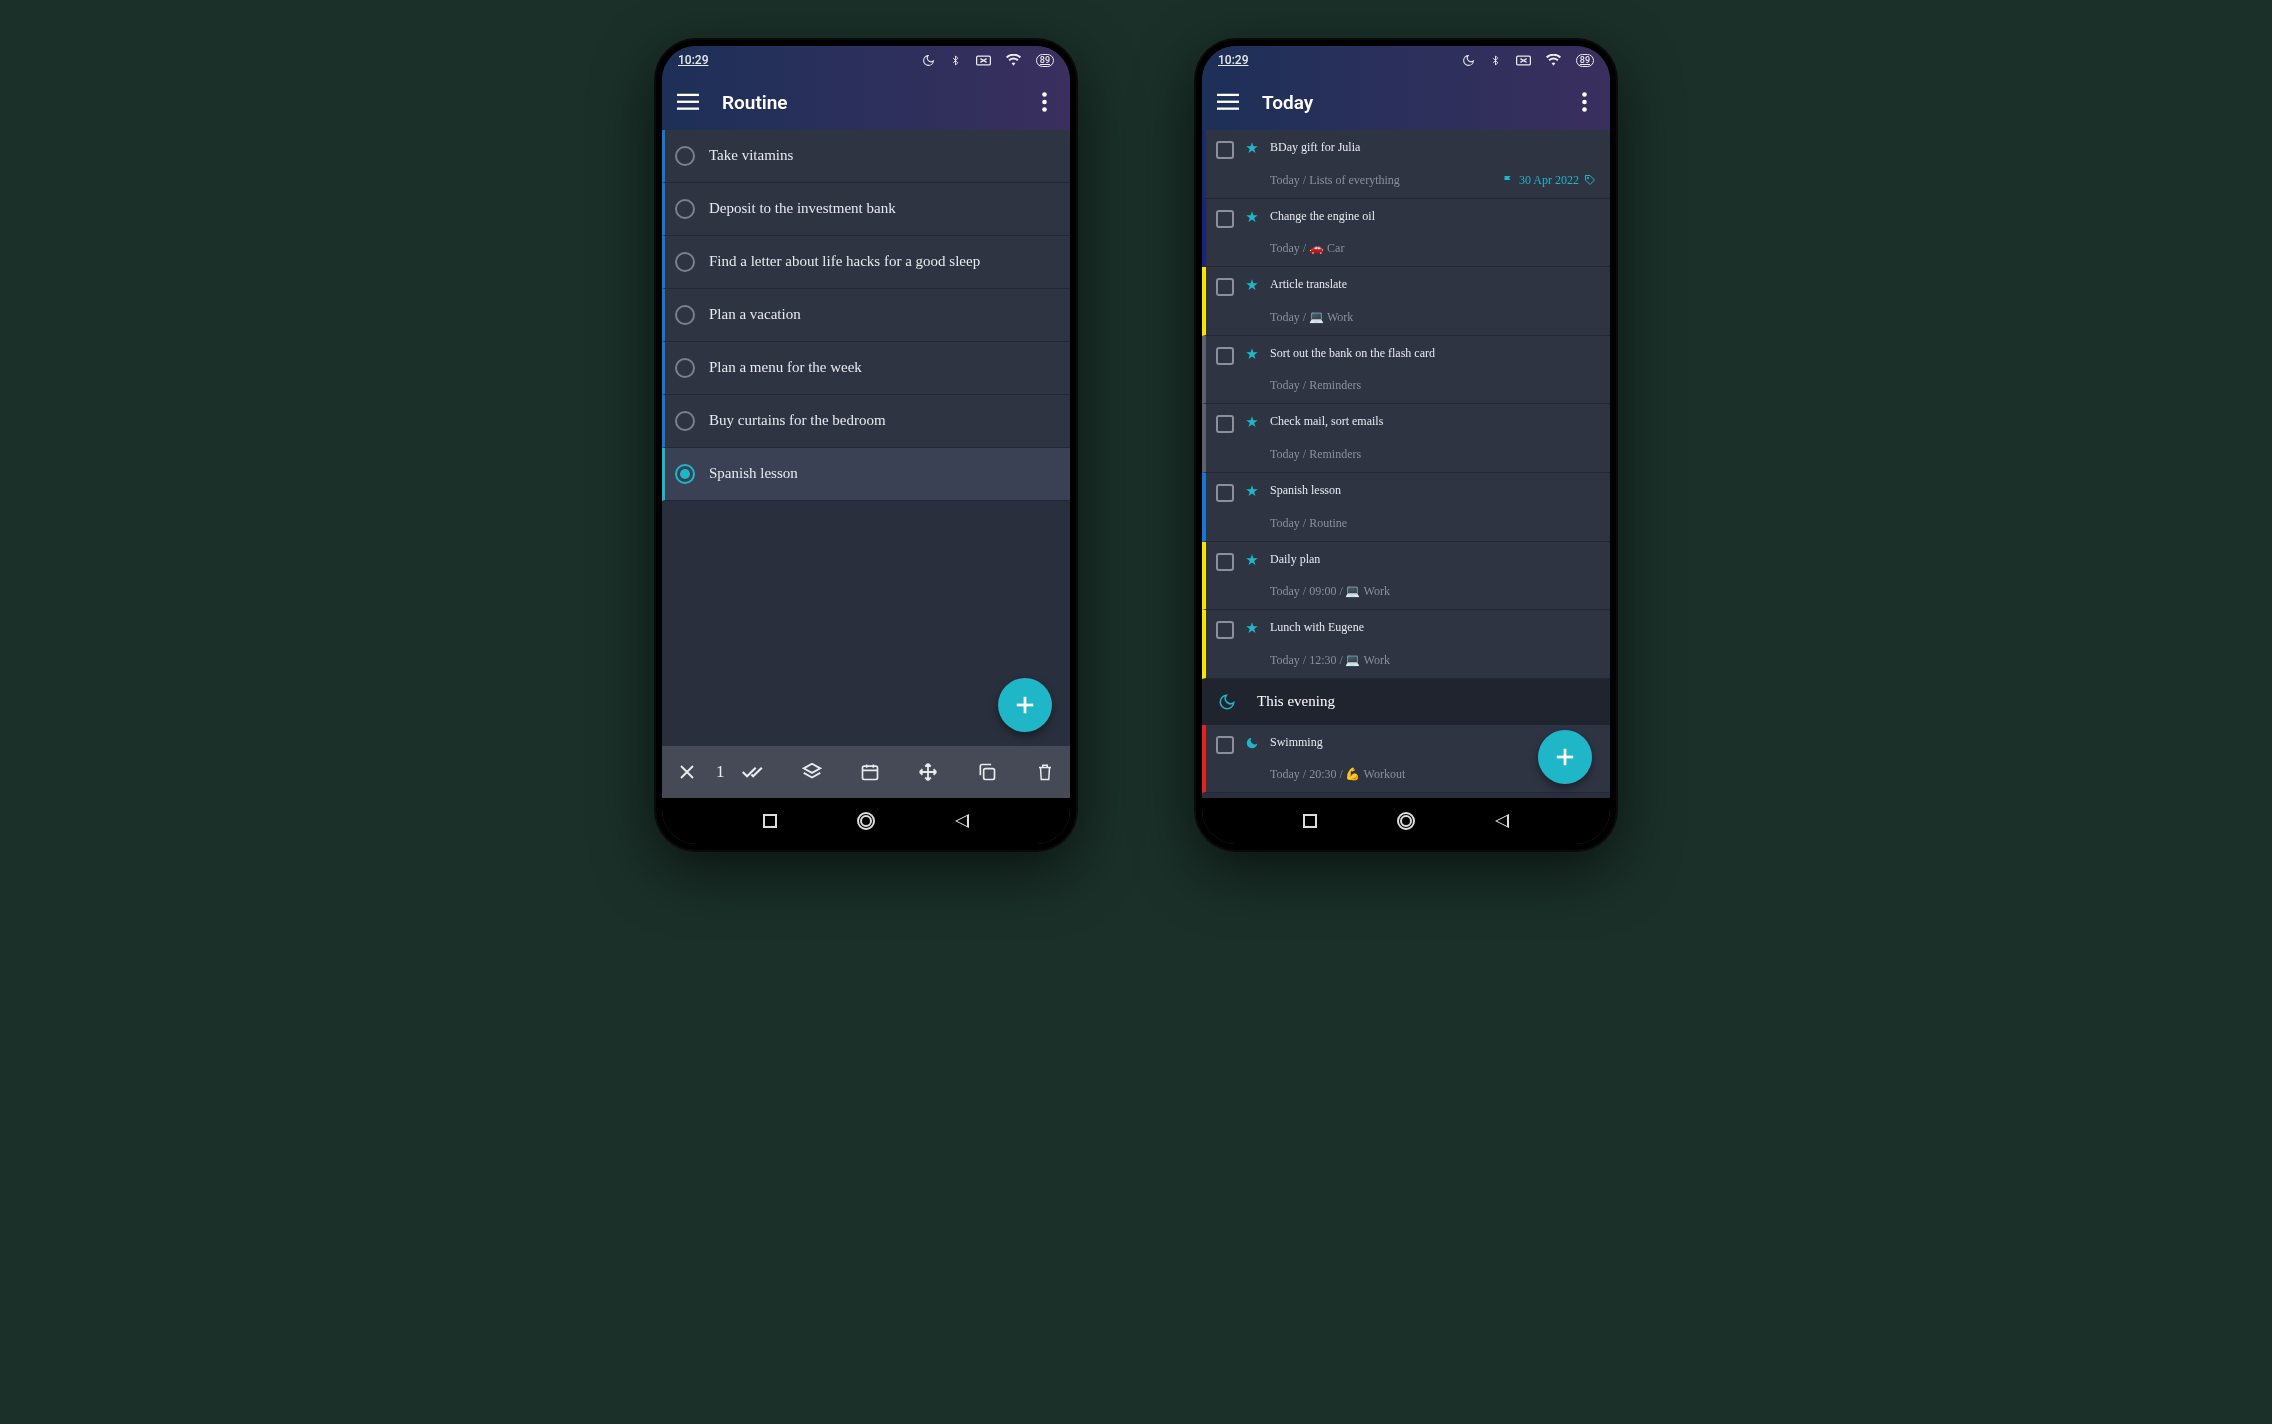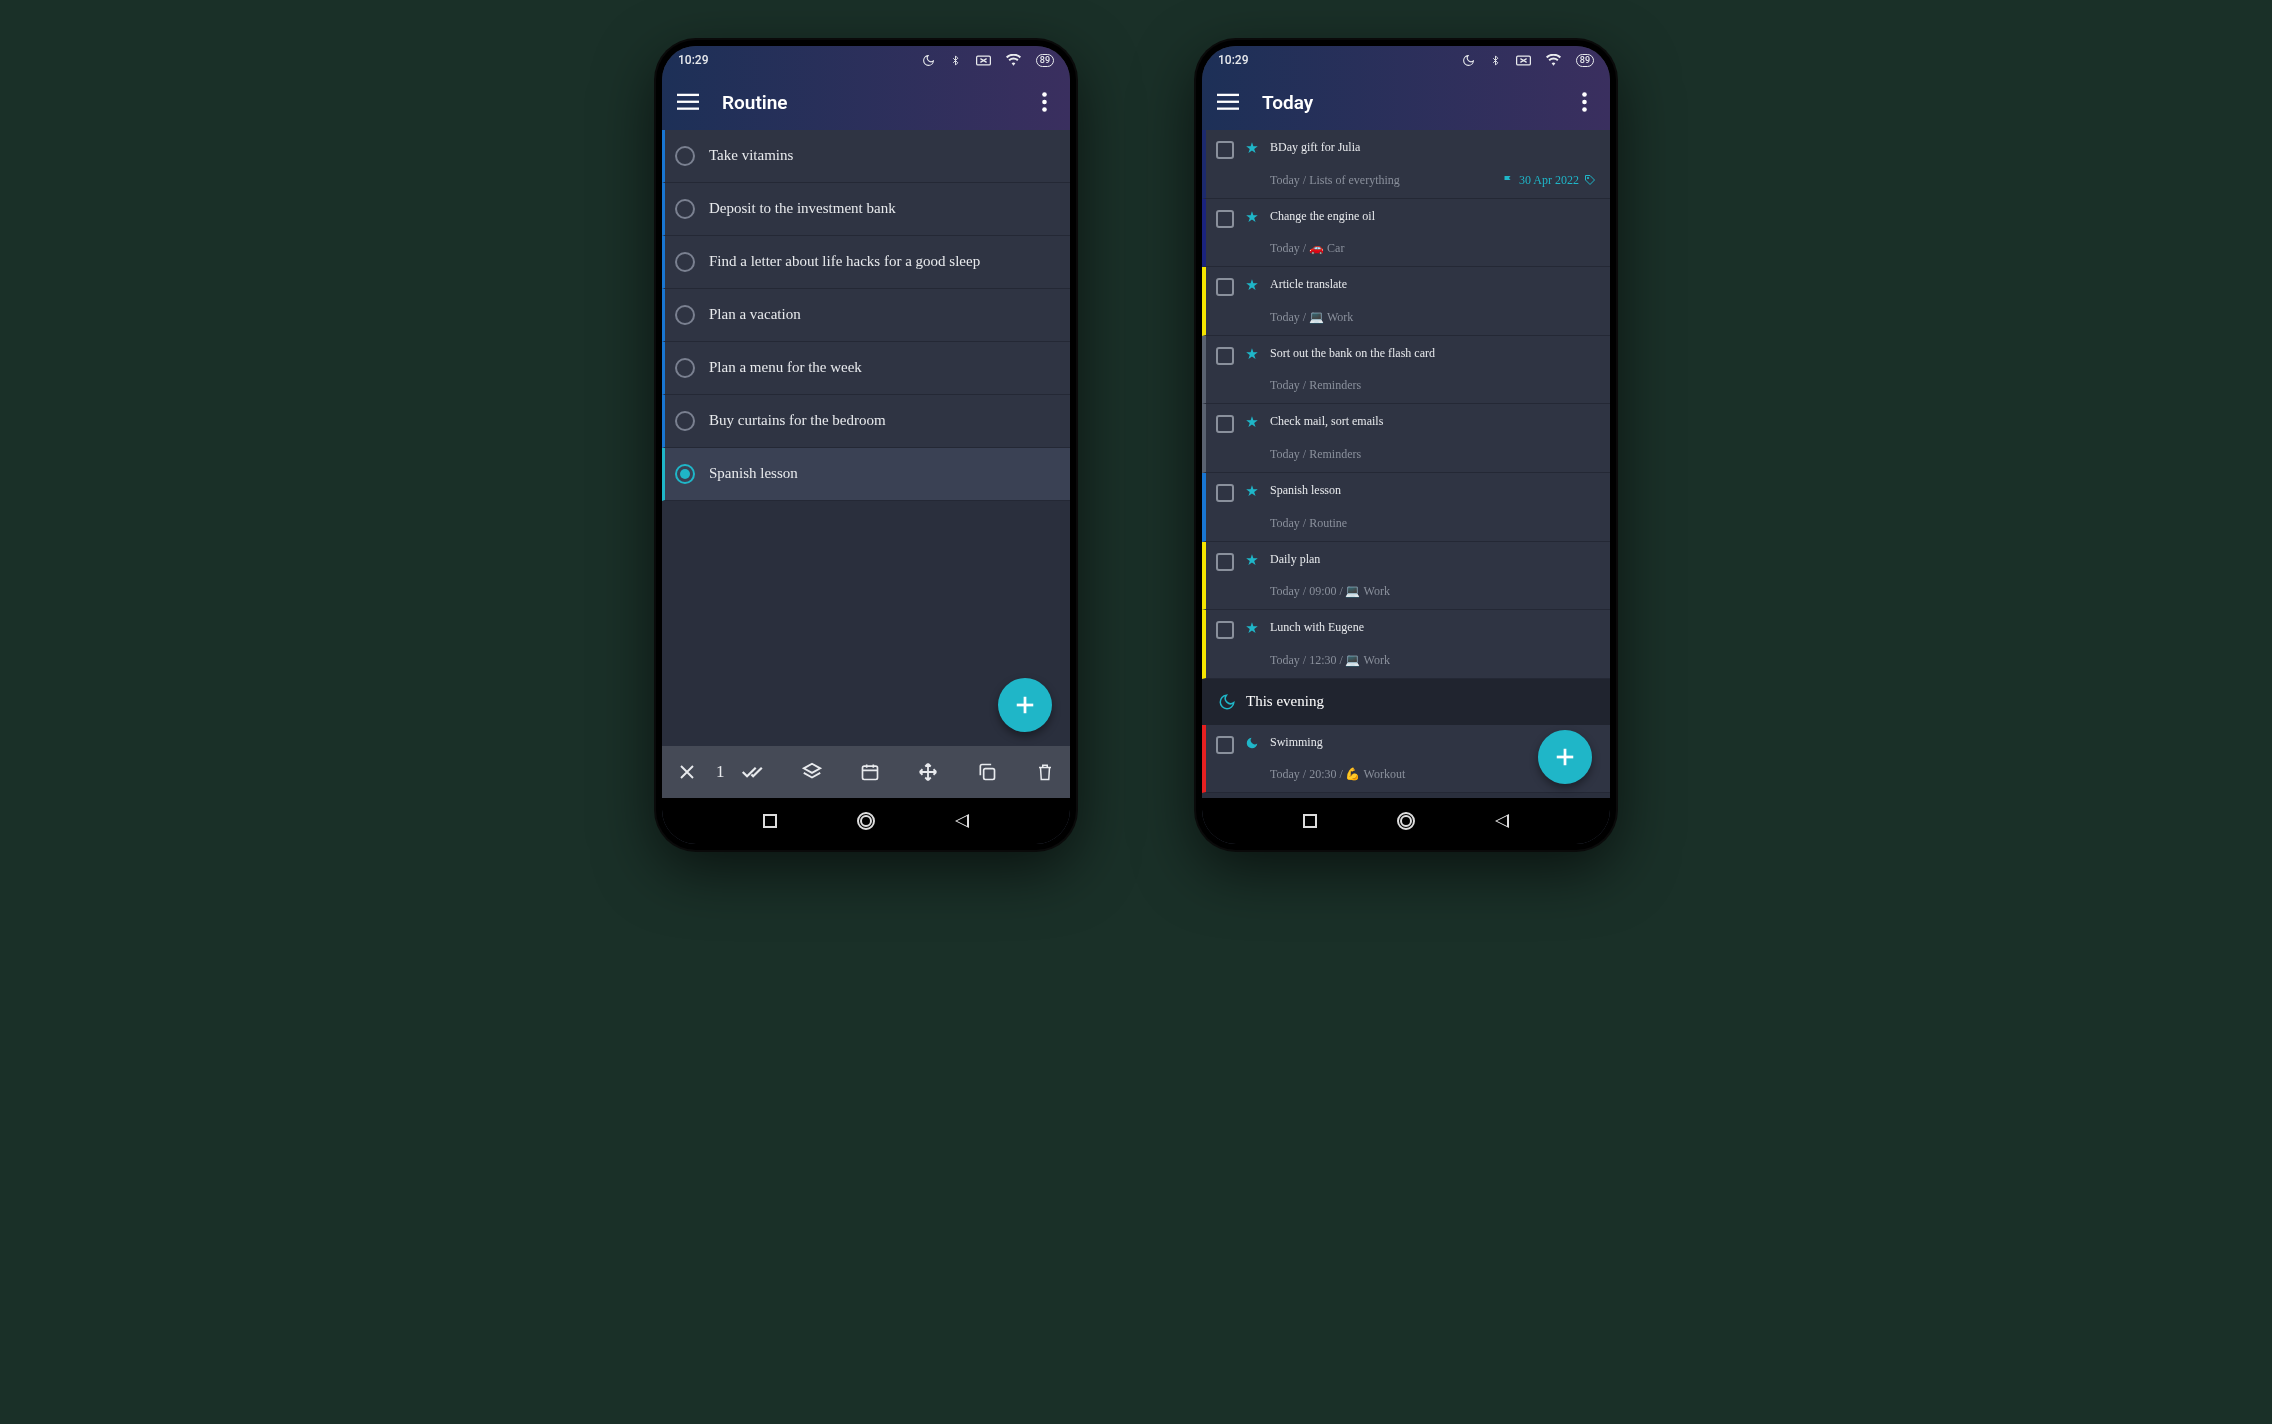--- a/index.html
+++ b/index.html
@@ -57,20 +57,21 @@
   .status-bar {
     height: 28px;
     background: linear-gradient(90deg, var(--appbar-start), var(--appbar-end));
     display: flex;
     align-items: center;
     justify-content: space-between;
     padding: 0 16px;
     color: #e8eaed;
     font-size: 12px;
     font-weight: 500;
+    text-decoration: underline;
   }
   .status-right { display:flex; align-items:center; gap:15px; }
   .status-right svg { display:block; }
   .battery-pill {
     display:inline-flex; align-items:center; justify-content:center;
     border:1px solid #e8eaed; border-radius:7px; padding:0 3px; font-size:9px; height:13px;
   }
   
   .app-bar {
     height: 56px;
@@ -137,21 +138,21 @@
   }
   .today-row .task-meta .right { margin-left:auto; color:var(--accent-teal); display:flex; align-items:center; gap:5px; }
   .stripe-blue0 { border-left-color: #1c2a6e; }
   .stripe-blue1 { border-left-color: #1a237e; }
   .stripe-yellow { border-left-color: #f5e500; }
   .stripe-gray { border-left-color: #5a6270; }
   .stripe-blue-bright { border-left-color: #1976d2; }
   .stripe-red { border-left-color: #e72020; }
 
   .section-header {
-    display:flex; align-items:center; gap:10px;
+    display:flex; align-items:center; gap:21px;
     padding: 14px 14px 14px 16px;
     background: var(--section-bg);
     color: #fff;
     font-size:15px; font-weight:500;
   }
   .section-header svg { color: var(--moon-icon); }
 
   
   .fab {
     position:absolute; right:18px;

